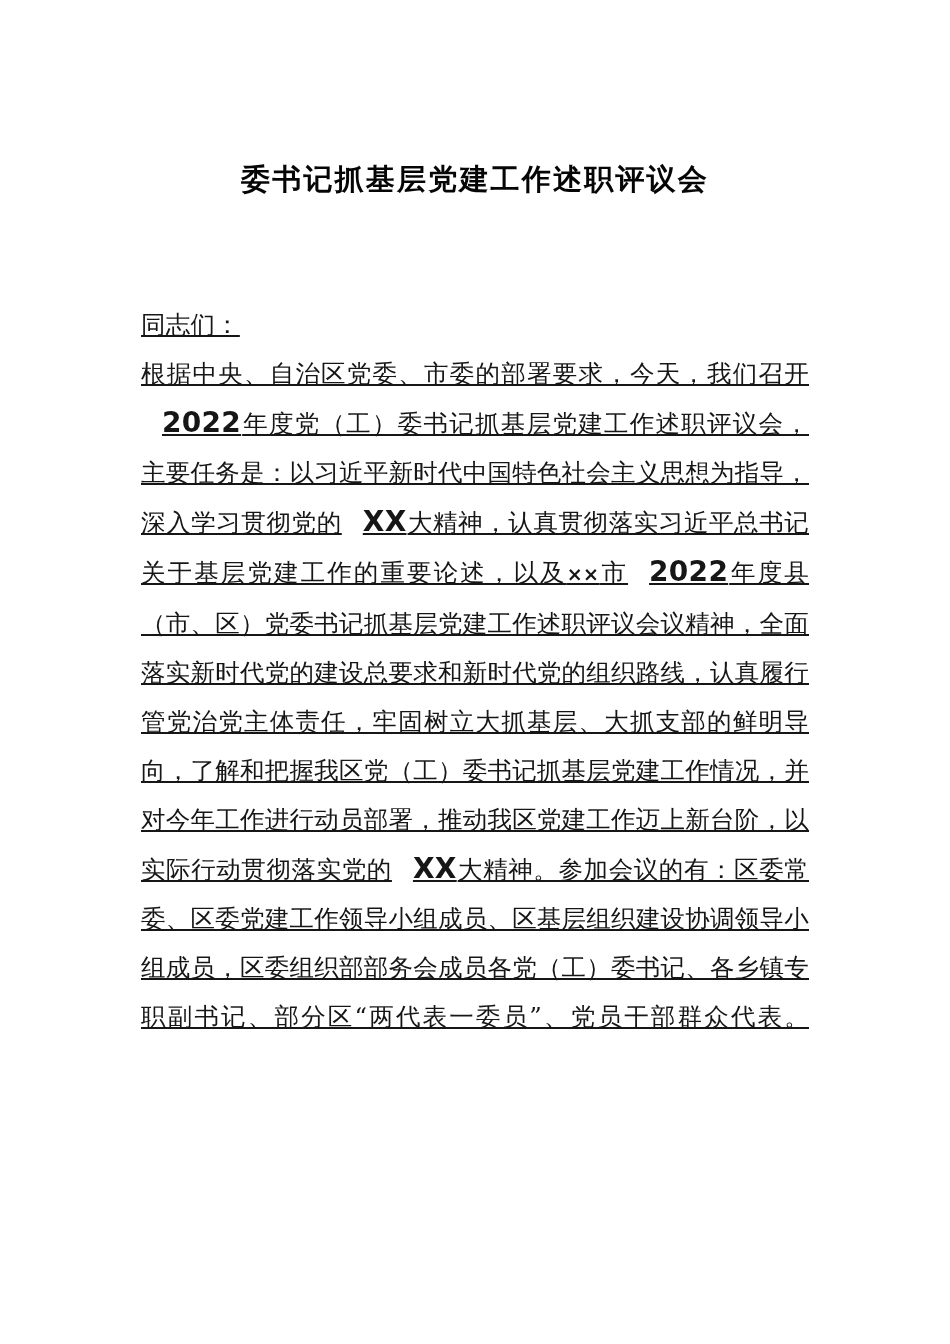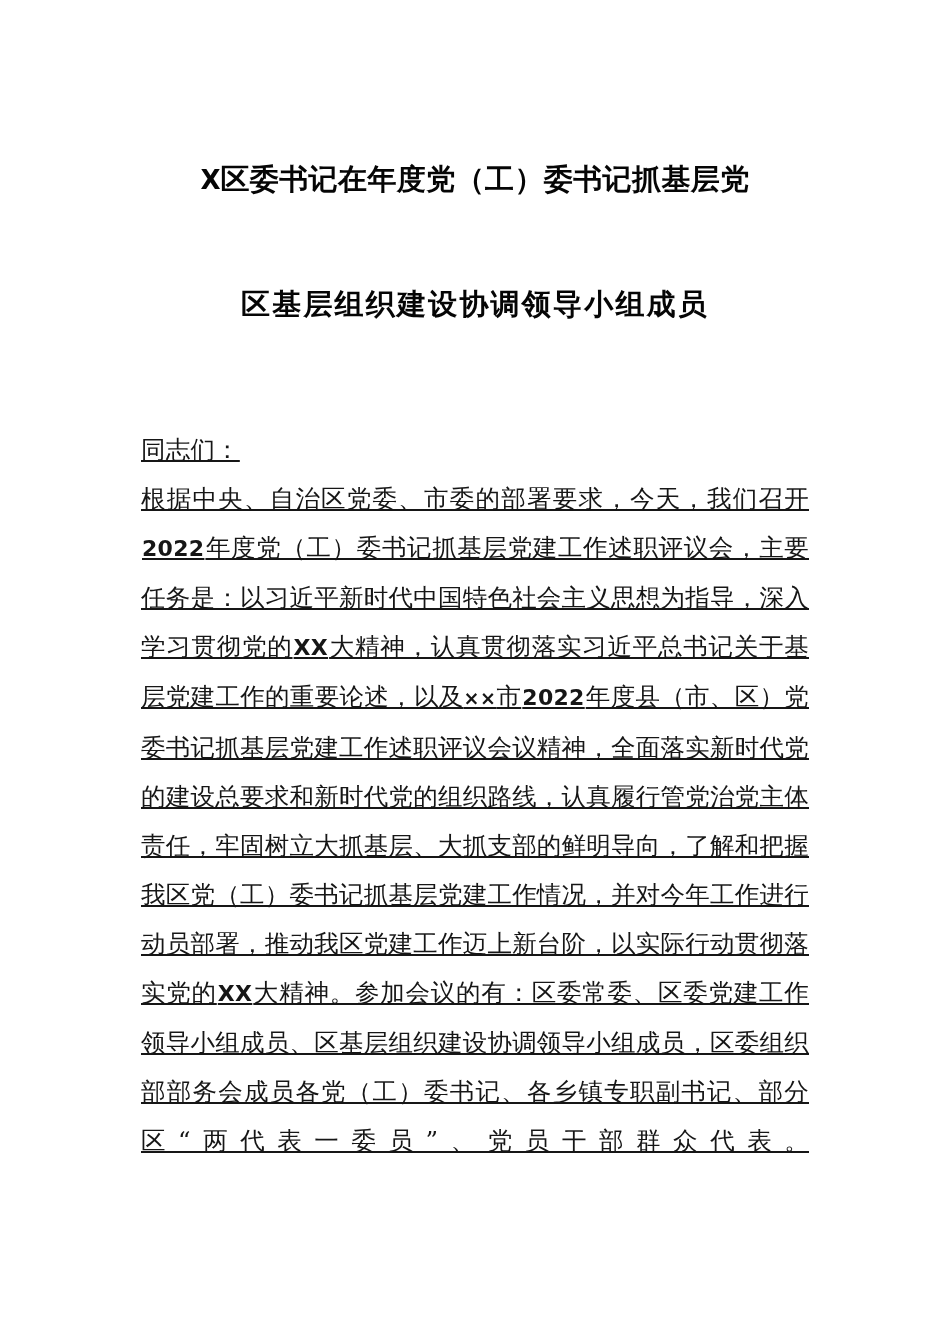--- a/index.html
+++ b/index.html
@@ -81,23 +81,24 @@
   }
 
   .para.salutation {
     text-align: left;
     white-space: nowrap;
   }
 
   .para .latin {
     font-family: "DejaVu Sans", "Liberation Sans", sans-serif;
     font-weight: bold;
-    font-size: 22px;
+    font-size: 28px;
     letter-spacing: 0.3px;
     padding: 0 1px;
+    margin-left: 20px;
   }
   .para .mult {
     font-family: "DejaVu Sans", "Liberation Sans", sans-serif;
     font-weight: bold;
     font-size: 19px;
     letter-spacing: 0.5px;
   }
 
   
   .para::after {
@@ -108,22 +109,21 @@
   }
   .para.nojustify::after { display: none; }
 </style>
 </head>
 <body>
 
 <div class="page">
   <div class="content">
 
     <h1 class="doc-title">
-      <span class="t-line t-line-1"><span class="latin">X</span><span>区委书记在年度党（工）委书记抓基层党</span></span>
-      <span class="t-line t-line-2">区基层组织建设协调领导小组成员</span>
+      <span class="t-line t-line-2">委书记抓基层党建工作述职评议会</span>
     </h1>
 
     <div class="body-block">
 
       <p class="para salutation nojustify">同志们：</p>
 
       <p class="para"><span>根据中央、自治区党委、市委的部署要求，今天，我们召开</span><span class="latin">2022</span><span>年度党（工）委书记抓基层党建工作述职评议会，主要任务是：以习近平新时代中国特色社会主义思想为指导，深入学习贯彻党的</span><span class="latin">XX</span><span>大精神，认真贯彻落实习近平总书记关于基层党建工作的重要论述，以及</span><span class="mult">××</span><span>市</span><span class="latin">2022</span><span>年度县（市、区）党委书记抓基层党建工作述职评议会议精神，全面落实新时代党的建设总要求和新时代党的组织路线，认真履行管党治党主体责任，牢固树立大抓基层、大抓支部的鲜明导向，了解和把握我区党（工）委书记抓基层党建工作情况，并对今年工作进行动员部署，推动我区党建工作迈上新台阶，以实际行动贯彻落实党的</span><span class="latin">XX</span><span>大精神。参加会议的有：区委常委、区委党建工作领导小组成员、区基层组织建设协调领导小组成员，区委组织部部务会成员各党（工）委书记、各乡镇专职副书记、部分区“两代表一委员”、党员干部群众代表。</span></p>
 
     </div>
   </div>

